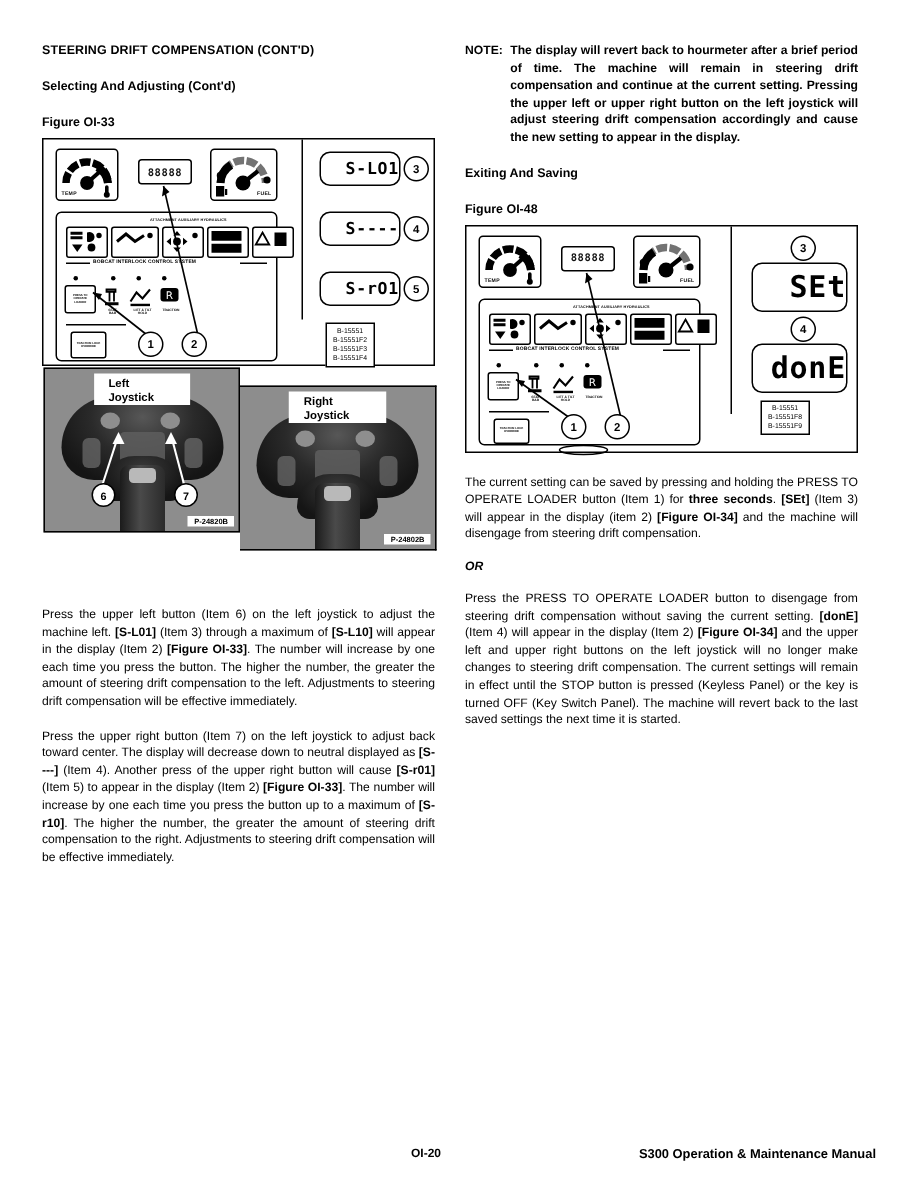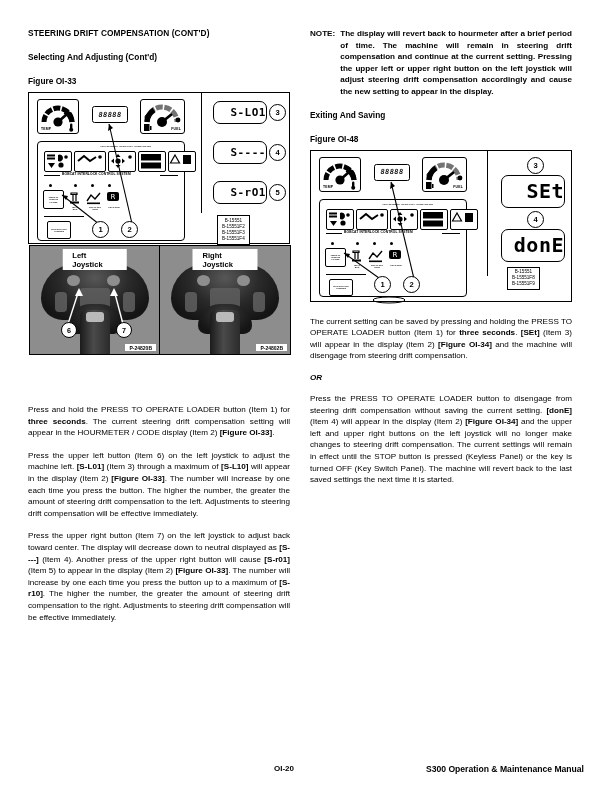--- a/index.html
+++ b/index.html
@@ -28,21 +28,21 @@
   .fig33{width:262px;height:152px;}
   .fig34{width:262px;height:152px;}
 
   
   .panel{position:absolute;left:6px;top:4px;width:152px;height:144px;}
   .gauge{position:absolute;border:1.1px solid #000;border-radius:3px;background:#fff;}
   .glabel{position:absolute;font-size:3.4px;font-weight:bold;letter-spacing:.2px;}
 
   .hour{position:absolute;border:1.2px solid #000;border-radius:2.5px;background:#fff;
         display:flex;align-items:center;justify-content:center;letter-spacing:.4px;}
-  .hour span{font-family:"DejaVu Sans Mono",monospace;font-size:7px;font-weight:bold;color:#111;font-style:italic;}
+  .hour span{font-family:"DejaVu Sans Mono",monospace;font-size:7px;font-weight:bold;color:#111;}
 
   .icsblock{position:absolute;border:1.2px solid #000;border-radius:4px;background:#fff;}
   .icsrow{position:absolute;display:flex;gap:2px;}
   .icsbtn{border:.9px solid #000;border-radius:2px;background:#fff;position:relative;}
   .ics-title{position:absolute;font-size:3.3px;font-weight:bold;letter-spacing:.1px;
              white-space:nowrap;text-align:center;}
   .dashline{position:absolute;height:1px;background:#000;}
   .led{position:absolute;width:3px;height:3px;border-radius:50%;background:#000;}
   .ptol{position:absolute;border:.9px solid #000;border-radius:2px;background:#fff;
         font-size:2.4px;line-height:2.8px;font-weight:bold;text-align:center;
@@ -273,40 +273,39 @@
             <line x1="38" y1="78" x2="49" y2="44" stroke="#fff" stroke-width="1.4"></line>
             <polygon points="49,42 45,50 53,50" fill="#fff"></polygon>
             <line x1="93" y1="78" x2="84" y2="44" stroke="#fff" stroke-width="1.4"></line>
             <polygon points="84,42 80,50 88,50" fill="#fff"></polygon>
           </svg>
           <div class="jcall" style="left:31px;top:76px;">6</div>
           <div class="jcall" style="left:86px;top:76px;">7</div>
           <span class="pn">P-24820B</span>
         </div>
 
-        <div class="joy" style="border-left:none;">
+        <div class="joy" style="border-left:none;margin-top:12px;">
           <span class="cap">Right Joystick</span>
           <div class="stickbody">
             <div class="knob"></div>
             <div class="btn-r" style="left:26px;top:11px;"></div>
             <div class="btn-r" style="left:66px;top:11px;"></div>
             <div class="pad" style="left:14px;top:28px;"></div>
             <div class="pad" style="left:82px;top:28px;"></div>
             <div class="center-slot"></div>
             <div class="neck"></div>
             <div class="shaft"></div>
             <div class="emblem"></div>
           </div>
           <span class="pn">P-24802B</span>
         </div>
       </div>
     </div>
 
     <div style="margin-top:160px;">
-      <p class="body">Press and hold the PRESS TO OPERATE LOADER button (Item 1) for <b>three seconds</b>. The current steering drift compensation setting will appear in the HOURMETER / CODE display (Item 2) <b>[Figure OI-33]</b>.</p>
       <p class="body">Press the upper left button (Item 6) on the left joystick to adjust the machine left. <b>[S-L01]</b> (Item 3) through a maximum of <b>[S-L10]</b> will appear in the display (Item 2) <b>[Figure OI-33]</b>. The number will increase by one each time you press the button. The higher the number, the greater the amount of steering drift compensation to the left. Adjustments to steering drift compensation will be effective immediately.</p>
       <p class="body">Press the upper right button (Item 7) on the left joystick to adjust back toward center. The display will decrease down to neutral displayed as <b>[S----]</b> (Item 4). Another press of the upper right button will cause <b>[S-r01]</b> (Item 5) to appear in the display (Item 2) <b>[Figure OI-33]</b>. The number will increase by one each time you press the button up to a maximum of <b>[S-r10]</b>. The higher the number, the greater the amount of steering drift compensation to the right. Adjustments to steering drift compensation will be effective immediately.</p>
     </div>
   </div>
 
   <div class="col col-right">
     <div class="note">
       <span class="lbl">NOTE:</span>
       <span class="txt">The display will revert back to hourmeter after a brief period of time. The machine will remain in steering drift compensation and continue at the current setting. Pressing the upper left or upper right button on the left joystick will adjust steering drift compensation accordingly and cause the new setting to appear in the display.</span>
     </div>

